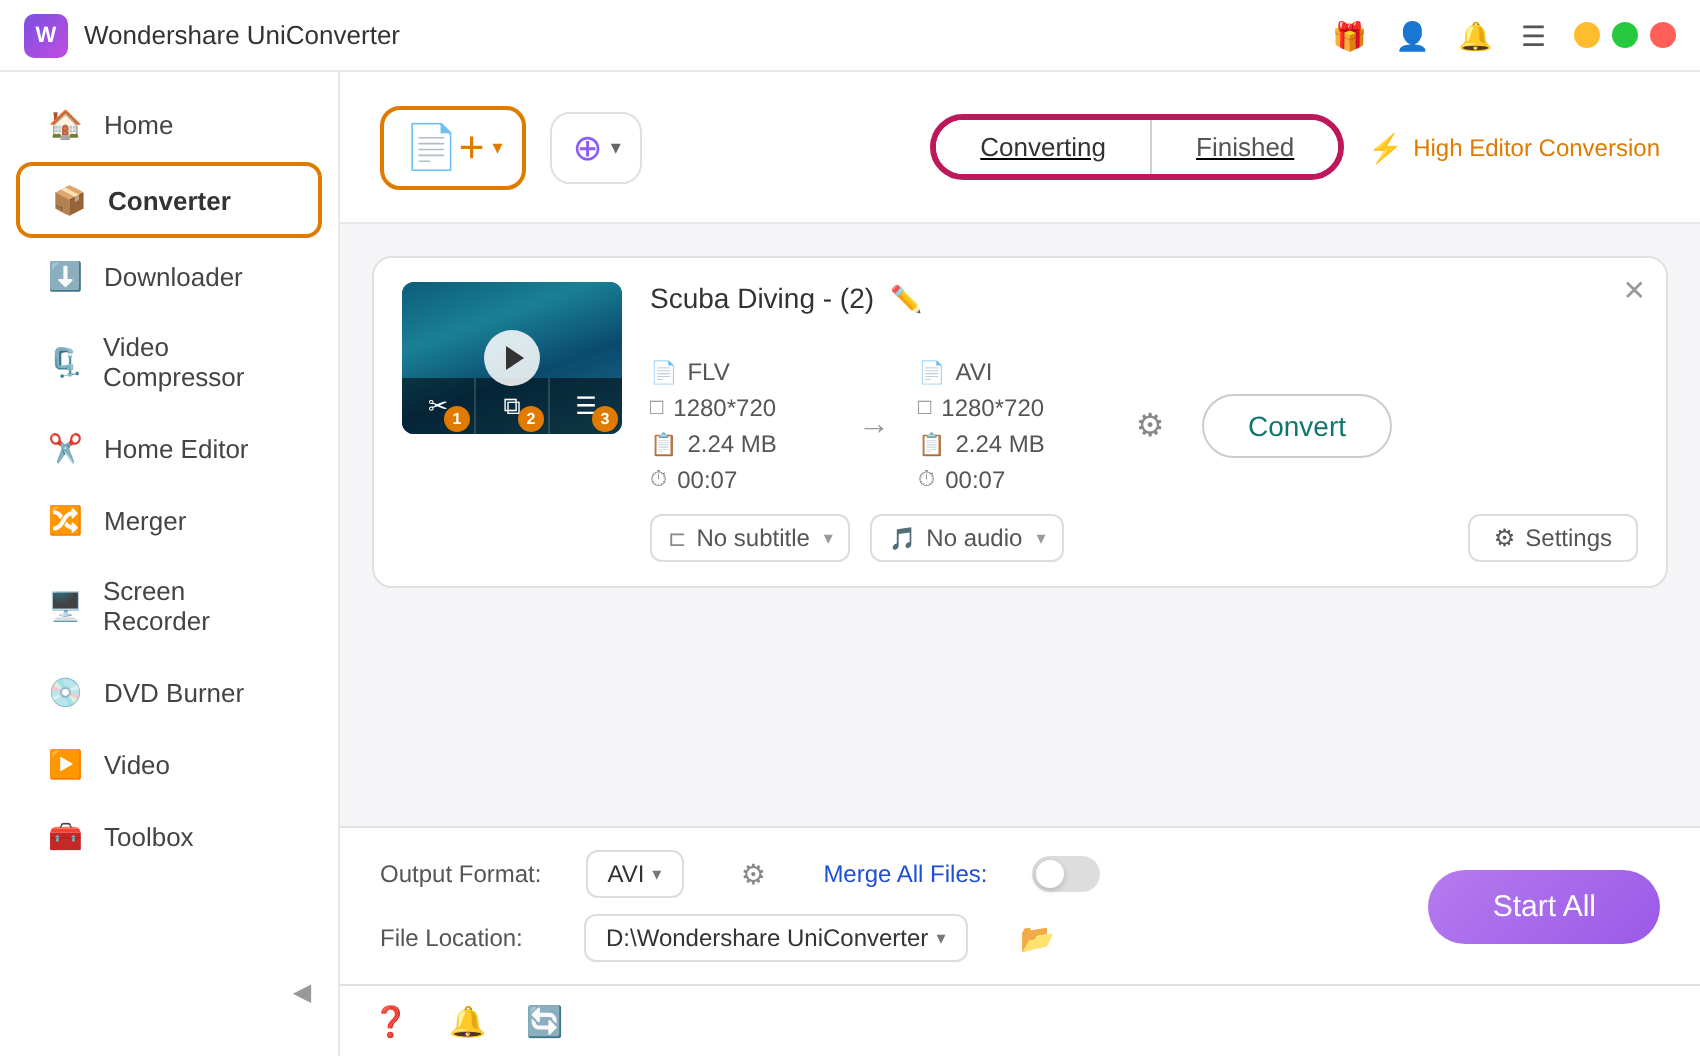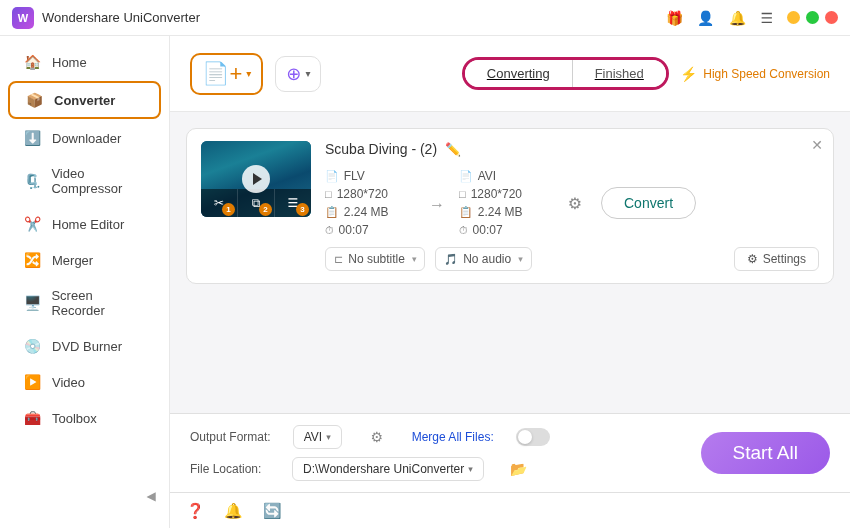--- a/index.html
+++ b/index.html
@@ -198,21 +198,21 @@
       border-top: 6px solid transparent;
       border-bottom: 6px solid transparent;
       margin-left: 2px;
     }
 
     .file-info { flex: 1; }
     .file-name-row {
       display: flex;
       align-items: center;
       gap: 8px;
-      margin-bottom: 12px;
+      margin-bottom: 22px;
     }
     .file-name { font-size: 14px; color: #333; font-weight: 500; }
     .edit-icon { color: #999; cursor: pointer; font-size: 13px; }
 
     .conversion-row {
       display: flex;
       align-items: center;
       gap: 10px;
     }
     .format-block {
@@ -345,21 +345,21 @@
       background: #fff;
       border-radius: 50%;
       box-shadow: 0 1px 3px rgba(0,0,0,0.2);
     }
     .start-all-btn {
       background: linear-gradient(135deg, #b57bee, #9b59e8);
       color: #fff;
       border: none;
       border-radius: 22px;
       padding: 10px 32px;
-      font-size: 19px;
+      font-size: 15px;
       cursor: pointer;
       font-weight: 500;
       margin-left: auto;
     }
 
     .footer-left { flex: 1; }
     .footer-right { display: flex; align-items: center; }
 
     
     .status-bar {
@@ -493,21 +493,21 @@
       <div class="add-url-btn">
         <span class="url-icon">⊕</span>
         <span class="arrow">▾</span>
       </div>
       <div class="tab-switcher">
         <button class="tab-btn active">Converting</button>
         <button class="tab-btn">Finished</button>
       </div>
       <div class="high-speed-btn">
         <span class="lightning-icon">⚡</span>
-        <span>High Speed Conversion</span>
+        <span>High Editor Conversion</span>
       </div>
     </div>
 
     <div class="file-area">
       <div class="file-card">
         <span class="file-card-close">✕</span>
 
         <div class="file-card-top">
 
           <div style="display: flex; flex-direction: column;">

